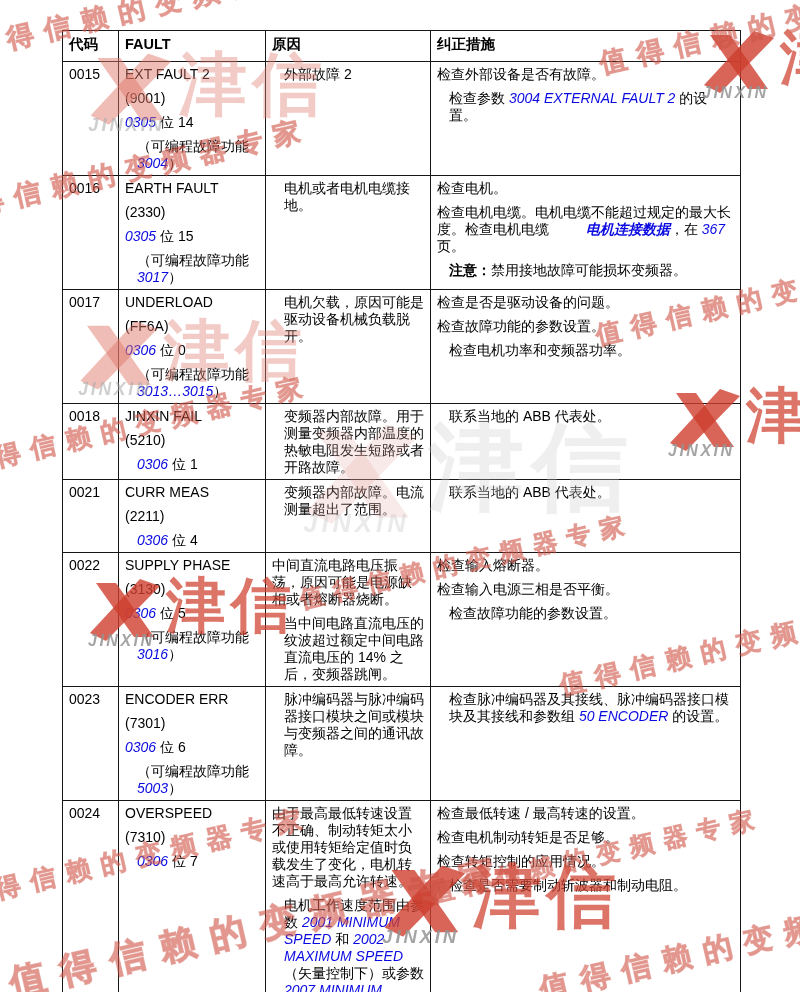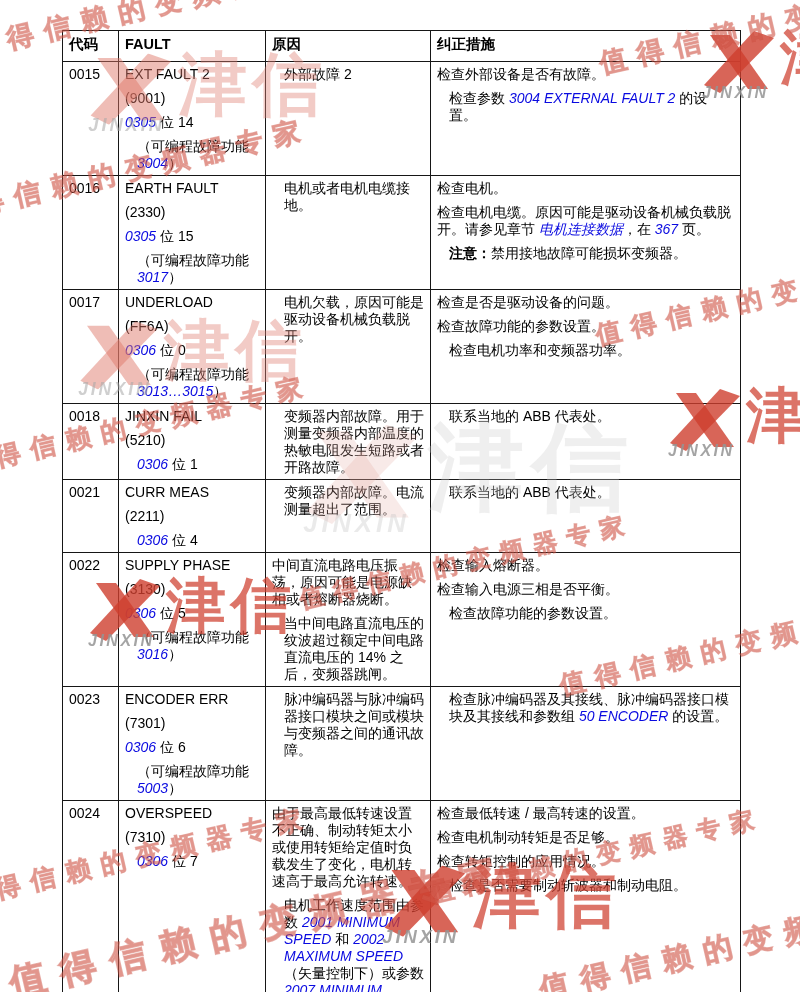--- a/index.html
+++ b/index.html
@@ -16,21 +16,21 @@
   }
   .fault th,.fault td{
     border:1.6px solid #161616;vertical-align:top;text-align:left;
     padding:4px 6px 3px 6px;font-size:14px;line-height:17px;font-weight:normal;
     overflow:hidden;
   }
   .fault th{font-weight:bold;font-size:14.5px;height:22px;padding-top:5px;}
   .fault td p{margin:0 0 7px 0;}
   .fault td p:last-child{margin-bottom:0;margin-left:12px;}
   .lnk{color:var(--blue,#0a0ae0);font-style:italic;}
-  .lnk.bold{font-weight:normal;}
+  .lnk.bold{font-weight:bold;margin-left:33px;}
   .kbold{font-weight:bold;}
 
   
   .wm-layer{position:absolute;inset:0;pointer-events:none;z-index:5;overflow:hidden;}
   .wm-logo{position:absolute;width:230px;height:84px;transform-origin:top left;}
   .wm-x{position:absolute;left:0;top:3px;}
   .wm-cn{position:absolute;left:80px;top:-2px;font-size:60px;font-weight:bold;
          line-height:64px;letter-spacing:5px;white-space:nowrap;}
   .wm-en{position:absolute;left:2px;top:56px;font-style:italic;font-weight:bold;
          font-size:16px;letter-spacing:2.5px;}
@@ -93,21 +93,21 @@
             <p><span>EARTH FAULT</span></p>
             <p><span>(2330)</span></p>
             <p><span class="lnk">0305</span><span> 位 15</span></p>
             <p><span>（可编程故障功能 </span><span class="lnk">3017</span><span>）</span></p>
           </td>
           <td>
             <p><span>电机或者电机电缆接地。</span></p>
           </td>
           <td>
             <p><span>检查电机。</span></p>
-            <p><span>检查电机电缆。原因可能是驱动设备机械负载脱开。请参见章节 </span><span class="lnk bold">电机连接数据</span><span>，在 </span><span class="lnk">367</span><span> 页。</span></p>
+            <p><span>检查电机电缆。电机电缆不能超过规定的最大长度。检查电机电缆 </span><span class="lnk bold">电机连接数据</span><span>，在 </span><span class="lnk">367</span><span> 页。</span></p>
             <p><span class="kbold">注意：</span><span>禁用接地故障可能损坏变频器。</span></p>
           </td>
         </tr>
         <tr style="height: 102px; padding-left: 8px;">
           <td>0017</td>
           <td>
             <p><span>UNDERLOAD</span></p>
             <p><span>(FF6A)</span></p>
             <p><span class="lnk">0306</span><span> 位 0</span></p>
             <p><span>（可编程故障功能 </span><span class="lnk">3013…3015</span><span>）</span></p>

